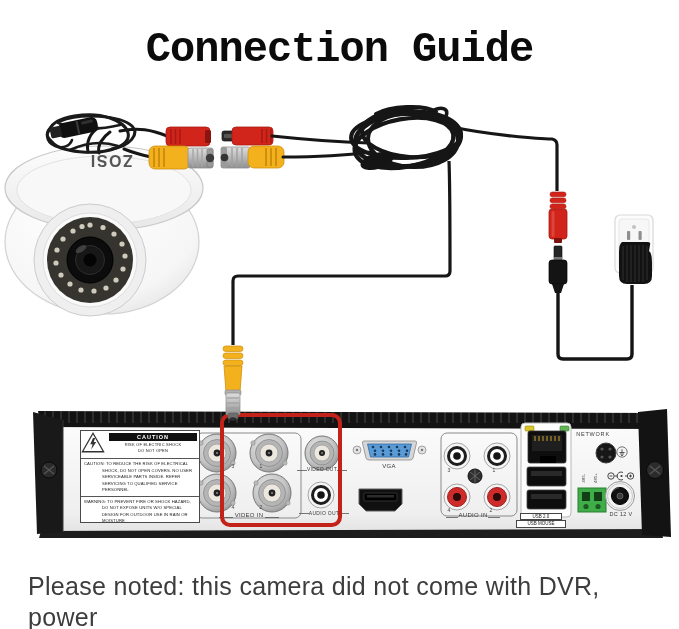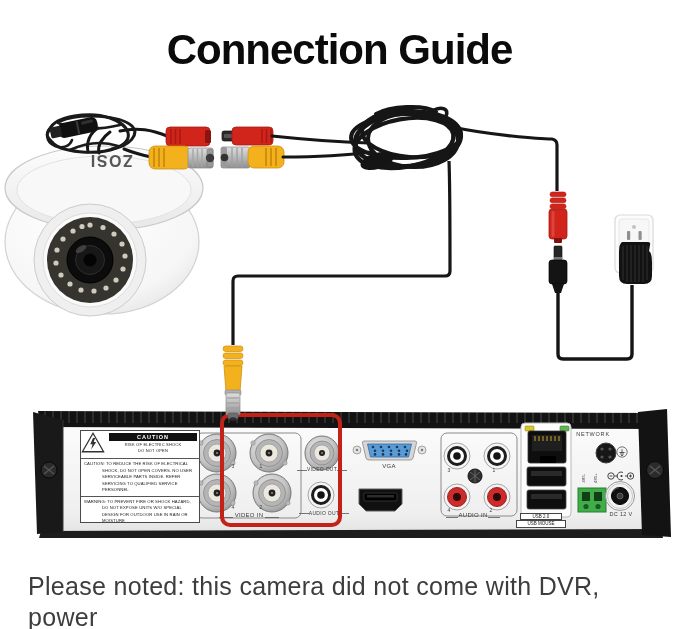--- a/index.html
+++ b/index.html
@@ -1,21 +1,21 @@
 <!DOCTYPE html>
 <html style="--highlight-red: #c32218; --connector-red: #d1251b; --connector-yellow: #f3b11d; --cable-black: #161616; --vga-blue: #5b9bd5;"><head>
 <meta charset="utf-8">
 <style>
   html,body{margin:0;padding:0;background:#fff;}
   .scene{position:relative;width:679px;height:629px;background:#fff;overflow:hidden;
          font-family:"Liberation Sans","DejaVu Sans",sans-serif;}
   .scene *{box-sizing:border-box;}
   
   .title{position:absolute;left:0;right:0;top:-2px;text-align:center;
-         font-family:Liberation Sans, sans-serif;
+         font-family:Liberation Mono, monospace;
          font-size:42px;font-weight:800;letter-spacing:-1px;color:#0b0b0b;}
   
   .note{position:absolute;left:28px;top:571px;width:640px;
         font-size:25px;font-weight:300;color:#3d3d3d;letter-spacing:.3px;line-height:31px;}
   
   .plbl{position:absolute;font-size:5.5px;color:#3a3a3a;text-align:center;
         white-space:nowrap;letter-spacing:.3px;line-height:1;}
   .num{position:absolute;font-size:5px;color:#444;width:8px;text-align:center;line-height:1;}
   
   .dvr{position:absolute;left:33px;top:408px;width:640px;height:130px;z-index:1;}

